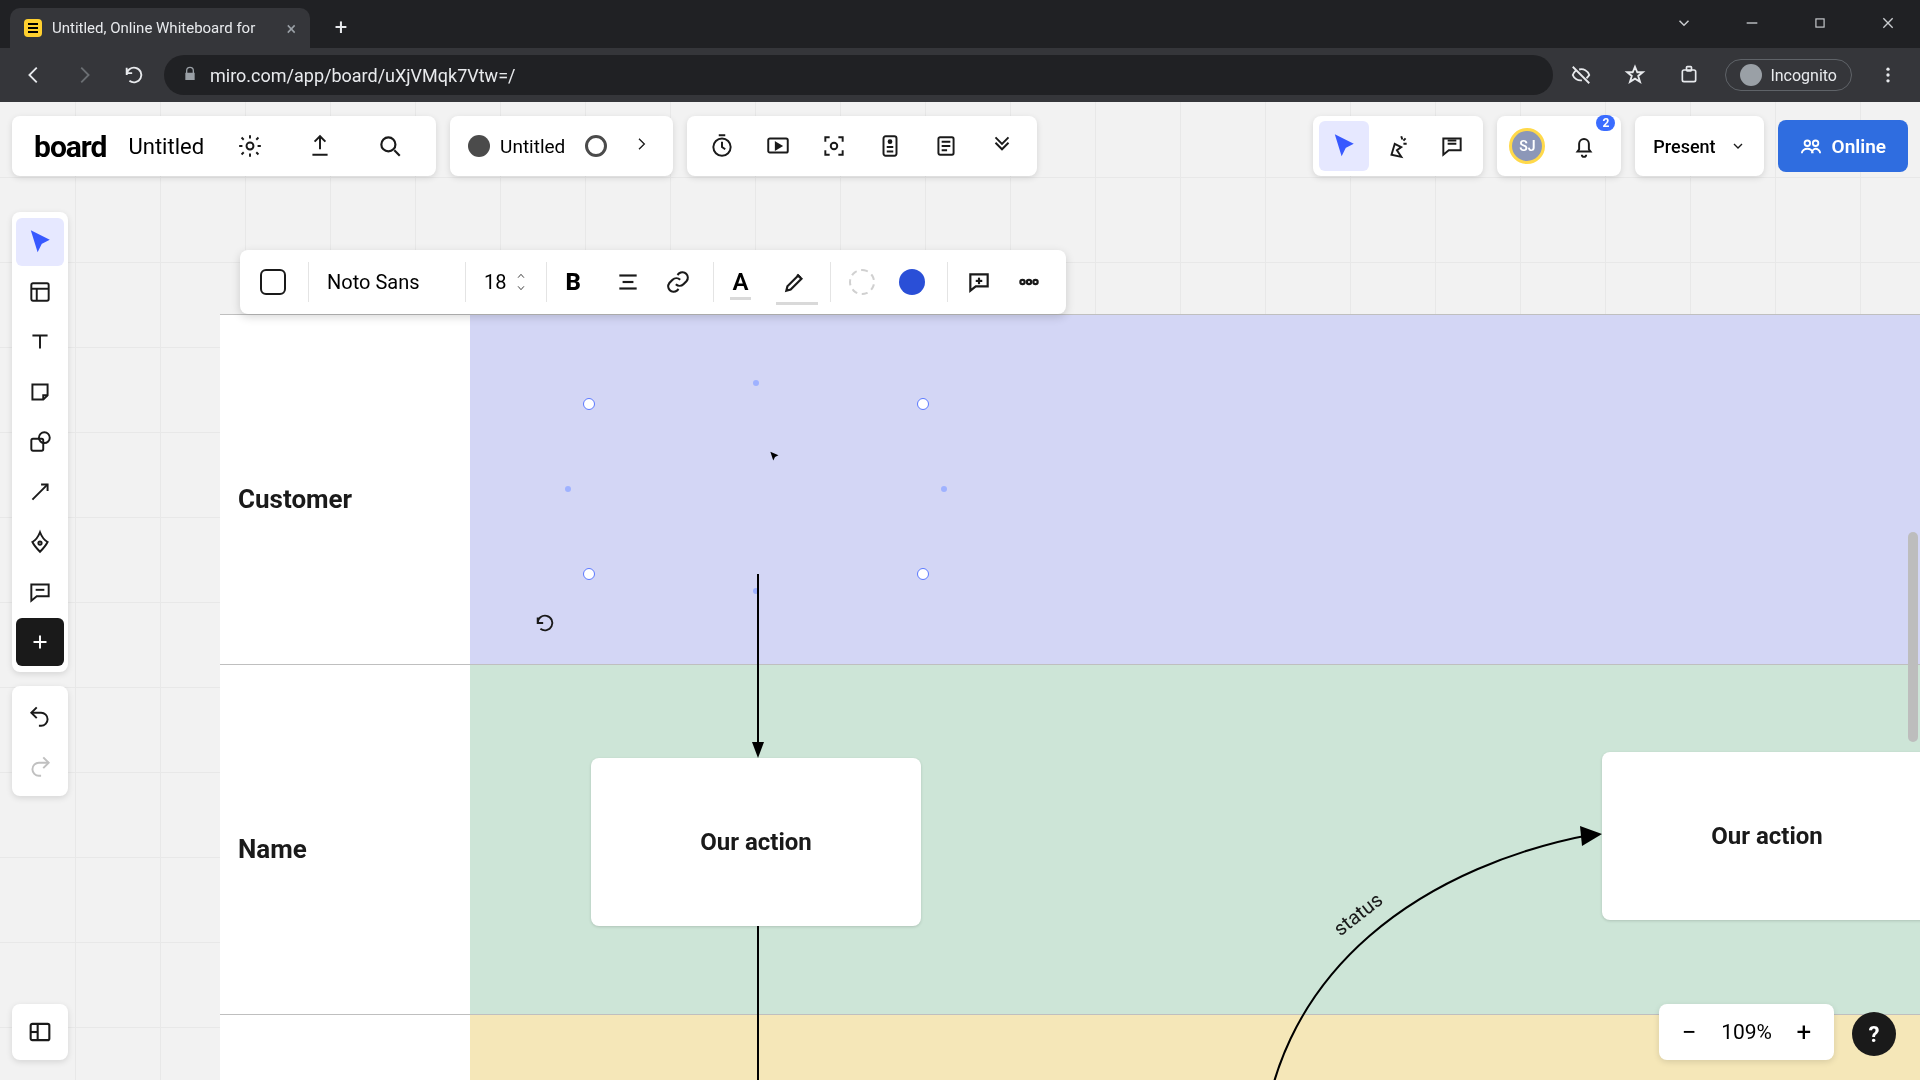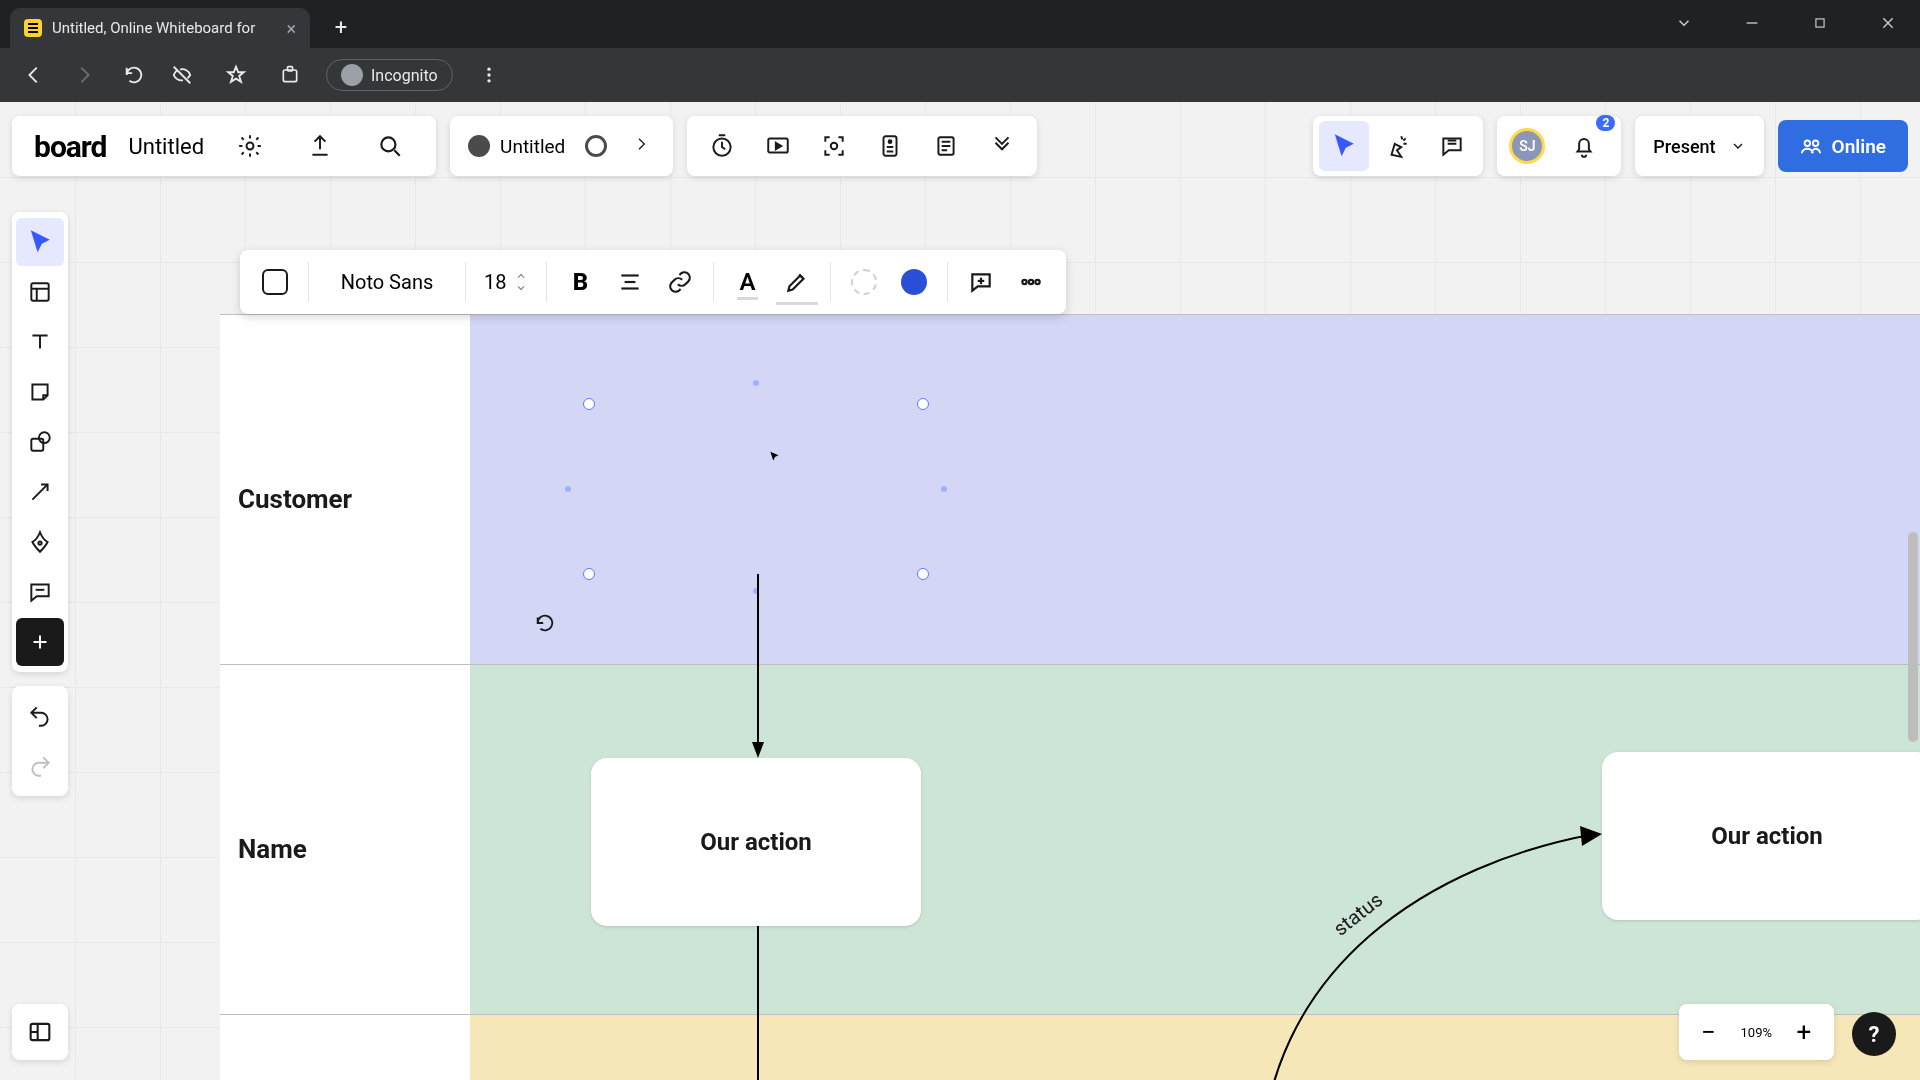--- a/index.html
+++ b/index.html
@@ -64,21 +64,21 @@
 .ltb-btn svg { width: 26px; height: 26px; stroke: #1a1a1a; fill: none; stroke-width: 1.8; }
 .ltb-btn.active svg { stroke: #3859ff; fill: #3859ff; }
 .ltb-btn.plus { background: #1a1a1a; }
 .ltb-btn.plus svg { stroke: #fff; }
 .ltb-btn.faded svg { stroke: #c0c0c0; }
 
 
 .context-toolbar { position: absolute; top: 148px; left: 240px; z-index: 45; }
 .ctx-card { background: #fff; border-radius: 8px; box-shadow: 0 3px 10px rgba(0,0,0,0.16); height: 64px; display: flex; align-items: center; padding: 0 10px; }
 .ctx-sep { width: 1px; height: 40px; background: #e4e4e4; margin: 0 8px; }
-.ctx-btn { height: 50px; min-width: 50px; padding: 0 10px; display: flex; align-items: center; justify-content: center; gap: 8px; cursor: pointer; border-radius: 6px; font-size: 20px; }
+.ctx-btn { height: 50px; min-width: 50px; padding: 0 10px; display: flex; align-items: center; justify-content: flex-start; gap: 8px; cursor: pointer; border-radius: 6px; font-size: 20px; }
 .ctx-btn svg { width: 26px; height: 26px; stroke: #1a1a1a; fill: none; stroke-width: 2; }
 .shape-square { width: 26px; height: 26px; border: 2.5px solid #1a1a1a; border-radius: 6px; }
 .spinner { display: flex; flex-direction: column; gap: 2px; }
 .spinner svg { width: 14px; height: 10px; }
 .swatch-dashed { width: 26px; height: 26px; border-radius: 50%; border: 2px dashed #d0d0d0; }
 .swatch-blue { width: 26px; height: 26px; border-radius: 50%; background: #2a4fd7; }
 .letter-A { font-size: 24px; font-weight: 600; position: relative; }
 .letter-A::after { content: ""; position: absolute; left: -2px; right: -2px; bottom: -4px; height: 3px; background: #d9d9d9; }
 .highlighter { position: relative; }
 .highlighter::after { content: ""; position: absolute; left: 4px; right: 4px; bottom: 2px; height: 3px; background: #d9d9d9; }
@@ -88,40 +88,40 @@
 .lane-header-col { position: absolute; left: 220px; top: 212px; width: 250px; bottom: 0; background: #fff; }
 .lane-header-col .hdr { position: absolute; left: 18px; font-size: 26px; font-weight: 700; color: #1a1a1a; }
 .lane { position: absolute; left: 470px; right: 0; }
 .lane.purple { top: 212px; height: 350px; background: #d3d6f5; }
 .lane.green { top: 562px; height: 350px; background: #cde5d7; }
 .lane.yellow { top: 912px; height: 200px; background: #f5e7b8; }
 .lane-border { position: absolute; left: 220px; right: 0; height: 1px; background: #bfbfbf; }
 
 .node { position: absolute; border-radius: 14px; display: flex; align-items: center; justify-content: center; font-size: 24px; font-weight: 700; box-shadow: 0 1px 3px rgba(0,0,0,0.15); }
 .node.blue { background: #3049d1; color: #fff; }
-.node.white { background: #fff; color: #1a1a1a; border-radius: 16px; }
+.node.white { background: #fff; color: #1a1a1a; border-radius: 8px; }
 
 
 .sel-handle { position: absolute; width: 12px; height: 12px; background: #fff; border: 1.5px solid #5b79ff; border-radius: 50%; }
 .sel-mid-dot { position: absolute; width: 6px; height: 6px; background: #9fb2ff; border-radius: 50%; }
 .rotate-handle { position: absolute; width: 22px; height: 22px; }
 .rotate-handle svg { width: 22px; height: 22px; stroke: #1a1a1a; fill: none; stroke-width: 2; }
 .cursor-arrow { position: absolute; width: 14px; height: 14px; }
 
 .arrow-svg { position: absolute; overflow: visible; pointer-events: none; }
 .arrow-label { position: absolute; font-size: 20px; color: #1a1a1a; transform: rotate(-38deg); }
 
 
 .panel-btn { position: absolute; bottom: 20px; left: 12px; width: 56px; height: 56px; background: #fff; border-radius: 8px; box-shadow: 0 2px 6px rgba(0,0,0,0.12); display: flex; align-items: center; justify-content: center; cursor: pointer; z-index: 40; }
 .panel-btn svg { width: 28px; height: 28px; stroke: #1a1a1a; fill: none; stroke-width: 1.8; }
 
 
 .zoom-card { position: absolute; bottom: 20px; right: 86px; background: #fff; border-radius: 8px; box-shadow: 0 2px 6px rgba(0,0,0,0.12); height: 56px; display: flex; align-items: center; padding: 0 12px; gap: 14px; z-index: 40; }
 .zoom-card .zbtn { width: 36px; height: 36px; display: flex; align-items: center; justify-content: center; font-size: 26px; cursor: pointer; }
-.zoom-card .zval { font-size: 13px; }
+.zoom-card .zval { font-size: 21px; }
 .help-btn { position: absolute; bottom: 24px; right: 24px; width: 44px; height: 44px; border-radius: 50%; background: #1a1a1a; color: #fff; display: flex; align-items: center; justify-content: center; font-size: 22px; font-weight: 700; cursor: pointer; z-index: 40; }
 
 
 .vscroll { position: absolute; right: 2px; top: 430px; width: 10px; height: 210px; background: #bdbdbd; border-radius: 5px; z-index: 30; }
 </style>
 </head>
 <body>
 
 <div class="browser-chrome">
   <div class="tab-strip">
@@ -164,20 +164,26 @@
     <div class="nav-btn disabled">
         <svg viewBox="0 0 24 24" stroke="currentColor" fill="none" stroke-width="2">
           <path d="M9 4l8 8-8 8"></path>
         </svg>
       </div>
     <div class="nav-btn">
         <svg viewBox="0 0 24 24" stroke="currentColor" fill="none" stroke-width="2">
           <path d="M4 12a8 8 0 1 1 3 6.2M4 4v6h6"></path>
         </svg>
       </div>
+    <div class="omnibox">
+      <span class="lock"><svg width="16" height="16" viewBox="0 0 24 24" fill="#9aa0a6">
+            <path d="M6 10V7a6 6 0 1 1 12 0v3h1v11H5V10h1zm2 0h8V7a4 4 0 1 0-8 0v3z"></path>
+          </svg></span>
+      <span>miro.com/app/board/uXjVMqk7Vtw=/</span>
+    </div>
     <div class="right-chrome">
       <div class="icon-btn">
           <svg width="22" height="22" viewBox="0 0 24 24" stroke="#e8eaed" fill="none" stroke-width="2">
             <path d="M3 3l18 18M10 6a9 9 0 0 1 11 6 13 13 0 0 1-3 3.5M6 7.5A13 13 0 0 0 3 12a9 9 0 0 0 10 5.8"></path>
           </svg>
         </div>
       <div class="icon-btn">
           <svg width="22" height="22" viewBox="0 0 24 24" stroke="#e8eaed" fill="none" stroke-width="2">
             <path d="M12 3l2.5 6h6l-5 4 2 6.5L12 16l-5.5 3.5 2-6.5-5-4h6z"></path>
           </svg>

